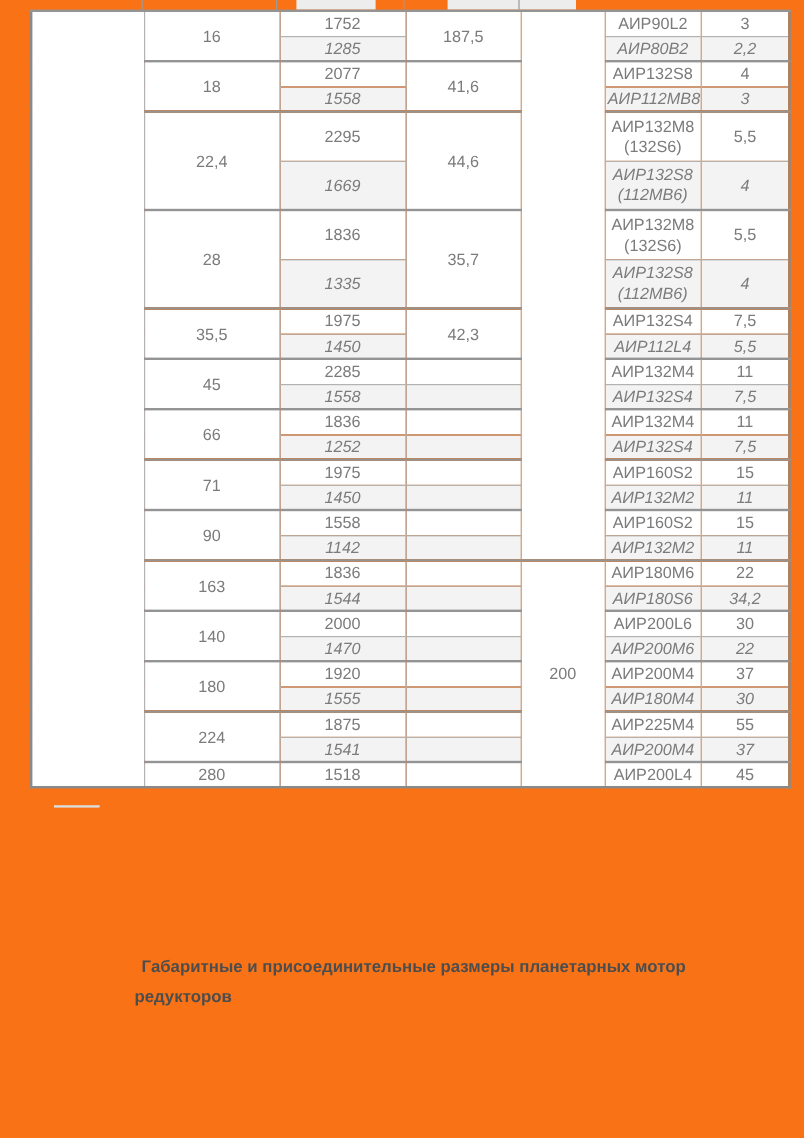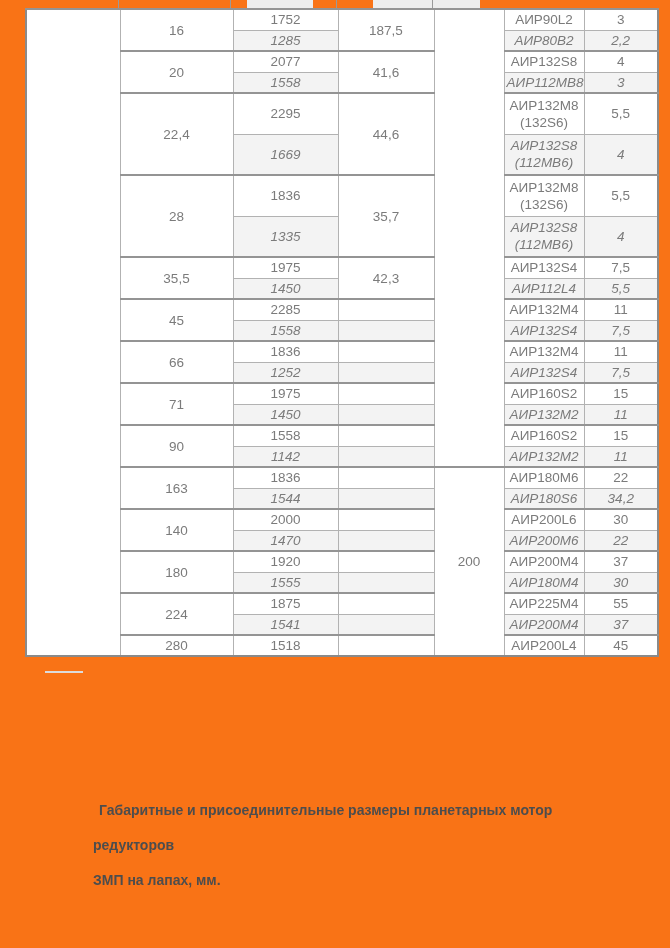--- a/index.html
+++ b/index.html
@@ -23,22 +23,22 @@
     color:#7b7b7b; font-size:13.5px; line-height:17px;
     padding:0 2px; overflow:hidden; background:#ffffff;
   }
   tr.r  { height:21px; }
   tr.tall { height:41px; }
   tr.g td { border-top:2px solid #949494; }
   tr.s td { background:#f3f3f3;font-style:italic; }
   td.wrap { word-break:break-all; }
 
   .caption {
-    position:absolute; left:93px; top:793px; width:520px;
-    font-size:14px; font-weight:bold; line-height:35px; color:#4d4d4d;
+    position:absolute; left:112px; top:793px; width:520px;
+    font-size:14px; font-weight:bold; line-height:25px; color:#4d4d4d;
   }
   .caption .l1 { text-indent:6px; }
 </style>
 </head>
 <body>
 
 <div class="page">
 
   <div class="rem" style="left:247px; width:66px;"></div>
   <div class="rem" style="left:373px; width:107px;"></div>
@@ -69,21 +69,21 @@
         <td>АИР90L2</td>
         <td>3</td>
       </tr>
       <tr class="r s">
         <td>1285</td>
         <td>АИР80В2</td>
         <td>2,2</td>
       </tr>
 
       <tr class="r g">
-        <td rowspan="2">20</td>
+        <td rowspan="2">18</td>
         <td>2077</td>
         <td rowspan="2">41,6</td>
         <td>АИР132S8</td>
         <td>4</td>
       </tr>
       <tr class="r s">
         <td>1558</td>
         <td>АИР112МВ8</td>
         <td>3</td>
       </tr>
@@ -245,16 +245,15 @@
         <td>1518</td>
         <td></td>
         <td>АИР200L4</td>
         <td>45</td>
       </tr>
     </tbody>
   </table>
 
   <div class="caption">
     <div class="l1">Габаритные и присоединительные размеры планетарных мотор редукторов</div>
-    <div class="l2">ЗМП на лапах, мм.</div>
   </div>
 
 </div>
 
 </body></html>

